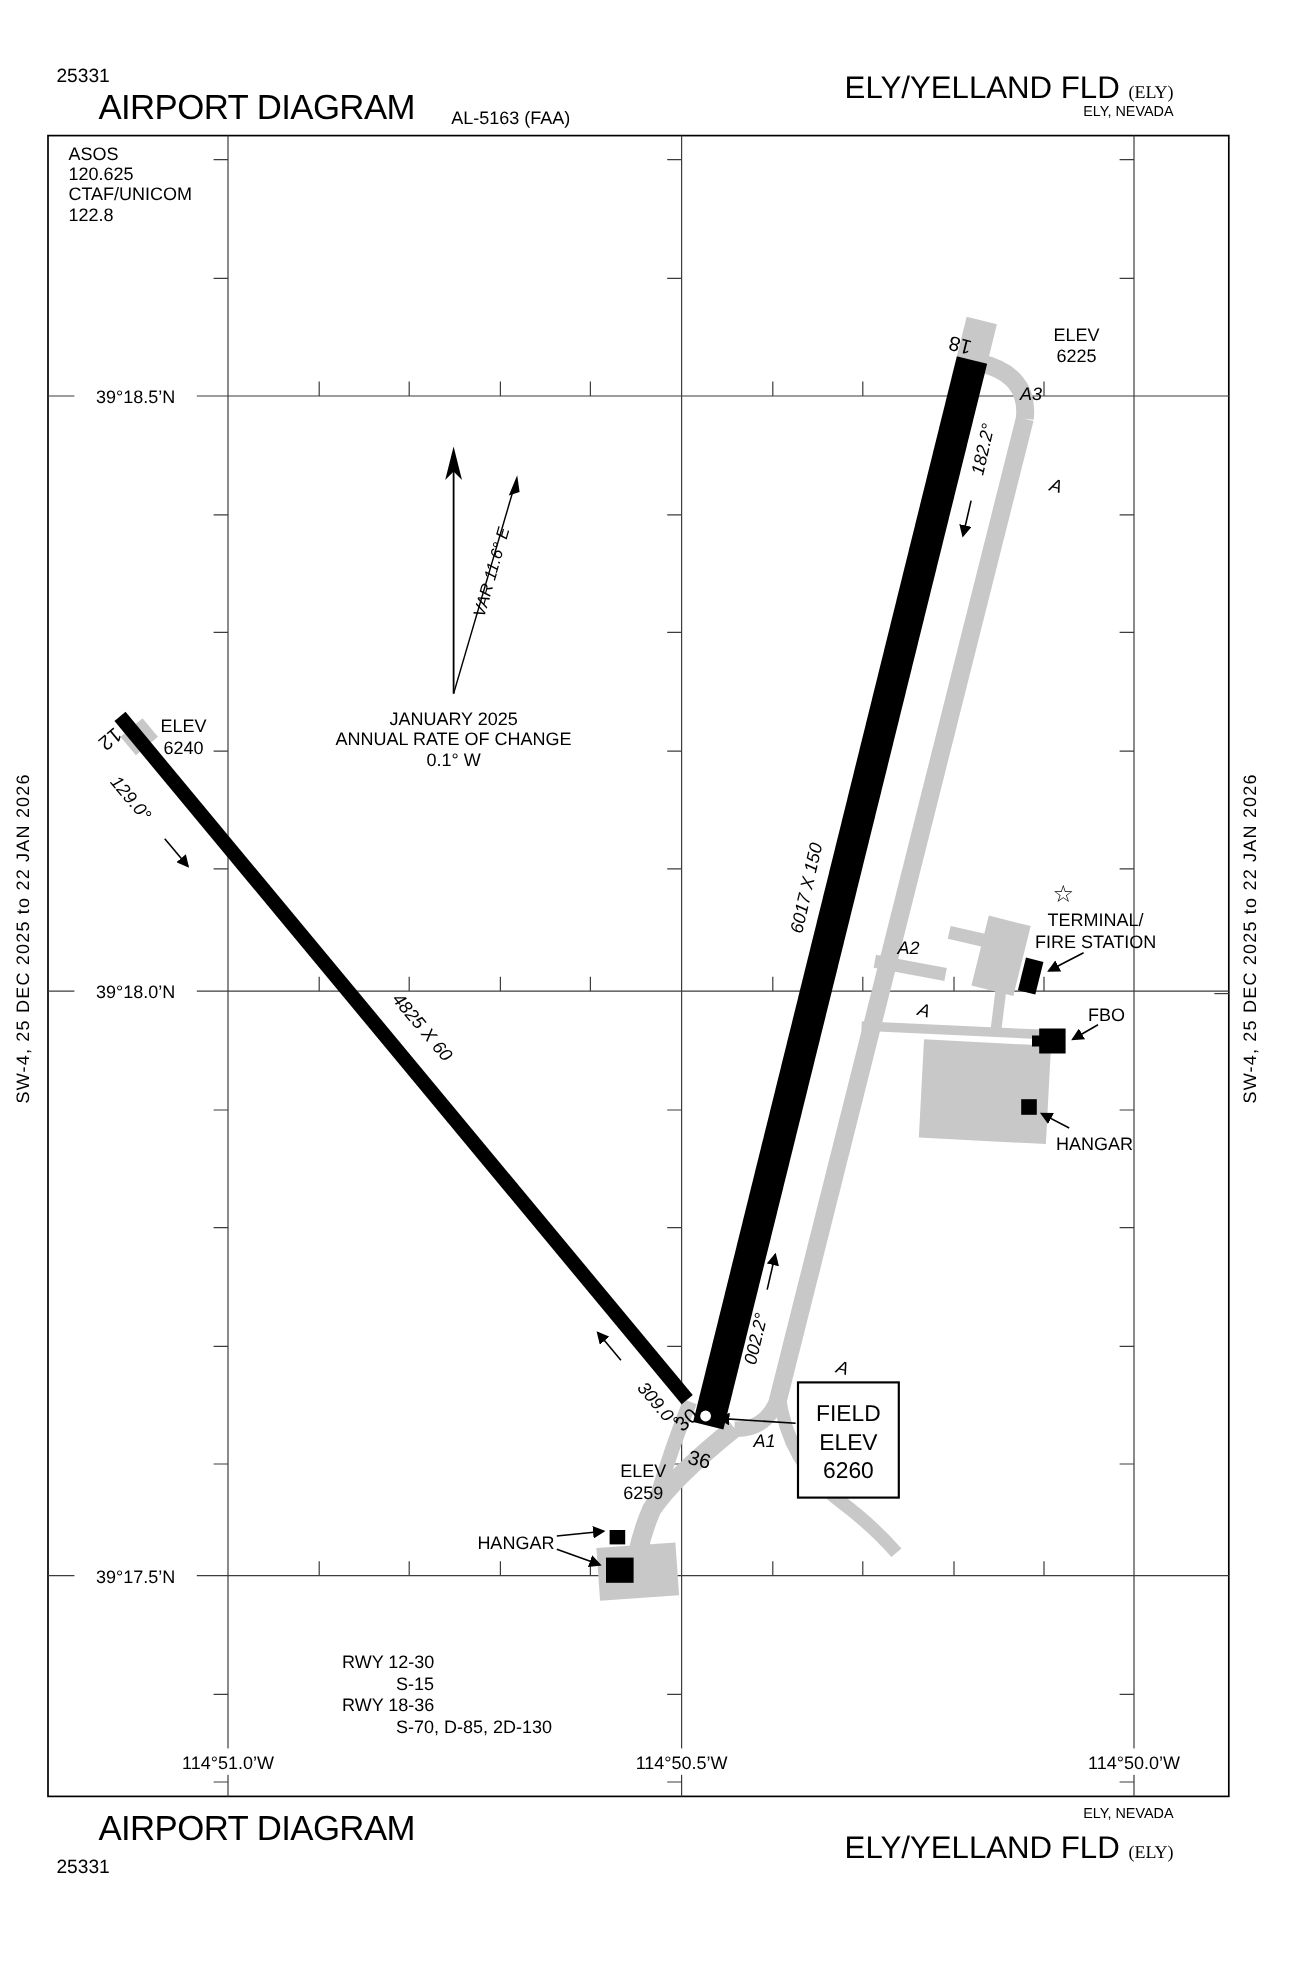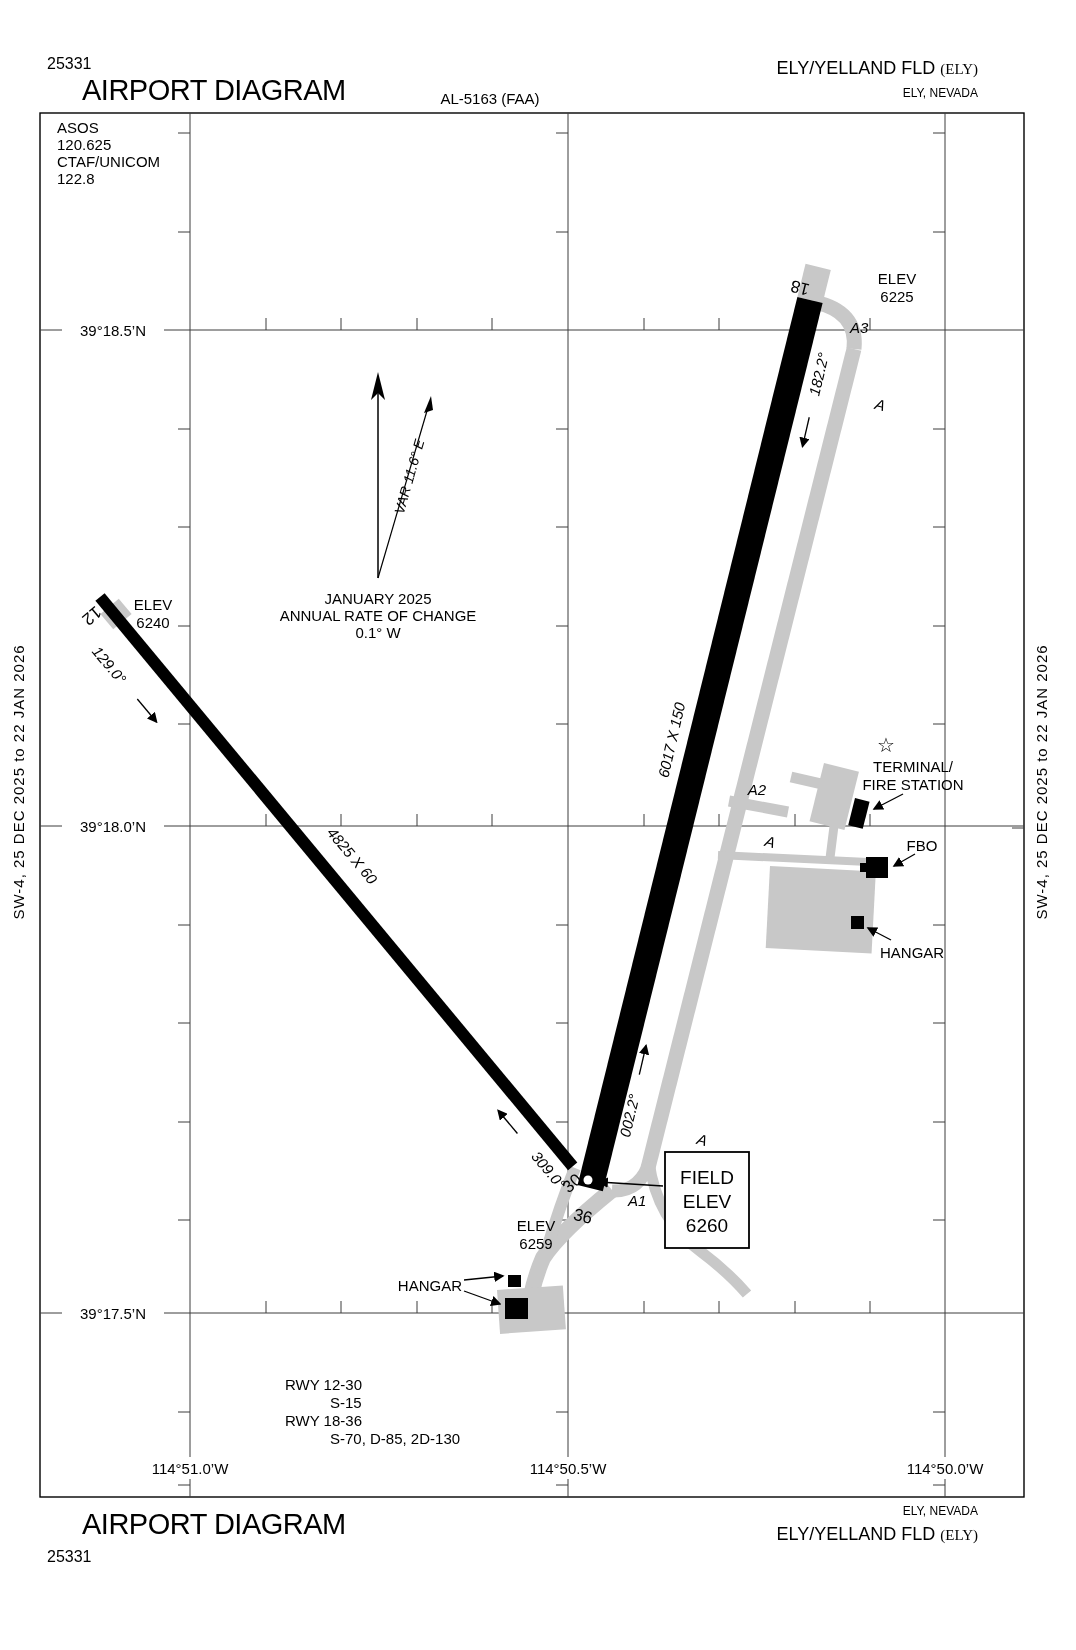--- a/index.html
+++ b/index.html
@@ -2,40 +2,40 @@
 <html><head>
 <meta charset="utf-8">
 <style>
   html,body{margin:0;padding:0;background:#fff;}
   .page{position:relative;width:1076px;height:1650px;background:#fff;
         font-family:"Liberation Sans",sans-serif;color:#000;overflow:hidden;}
   .abs{position:absolute;}
   .kicker{font-size:16px;}
   .bigtitle{font-size:29px;letter-spacing:-0.5px;margin-left:36px;}
   .chartref{font-size:15px;}
-  .apt-name{font-size:18px;}
+  .apt-name{font-size:26px;}
   .apt-id{font-family:"Liberation Serif",serif;font-size:15px;}
   .city{font-size:12px;}
   svg text{fill:#000;font-family:"Liberation Sans",sans-serif;}
   .t15{font-size:15px;}
   .t14{font-size:14px;}
   .t17{font-size:17px;}
   .t19{font-size:19px;}
   .t20{font-size:20px;}
   .it{font-style:italic;}
   .right{text-align:right;}
 </style>
 </head>
 <body>
 
 <div class="page">
 
   <div class="abs kicker" style="left:47px;top:55px;">25331</div>
   <div class="abs bigtitle" style="left:46px;top:74px;">AIRPORT DIAGRAM</div>
-  <div class="abs chartref" style="left:360px;top:90px;width:260px;text-align:center;">AL-5163 (FAA)</div>
+  <div class="abs chartref" style="left:376px;top:90px;width:260px;">AL-5163 (FAA)</div>
   <div class="abs right" style="left:578px;top:58px;width:400px;"><span class="apt-name">ELY/YELLAND FLD </span><span class="apt-id">(ELY)</span></div>
   <div class="abs city right" style="left:578px;top:86px;width:400px;">ELY, NEVADA</div>
 
   <div class="abs bigtitle" style="left:46px;top:1508px;">AIRPORT DIAGRAM</div>
   <div class="abs kicker" style="left:47px;top:1548px;">25331</div>
   <div class="abs city right" style="left:578px;top:1504px;width:400px;">ELY, NEVADA</div>
   <div class="abs right" style="left:578px;top:1524px;width:400px;"><span class="apt-name">ELY/YELLAND FLD </span><span class="apt-id">(ELY)</span></div>
 
   <svg class="abs" style="left:0;top:0;" width="1076" height="1650" viewBox="0 0 1076 1650">
     <defs>

